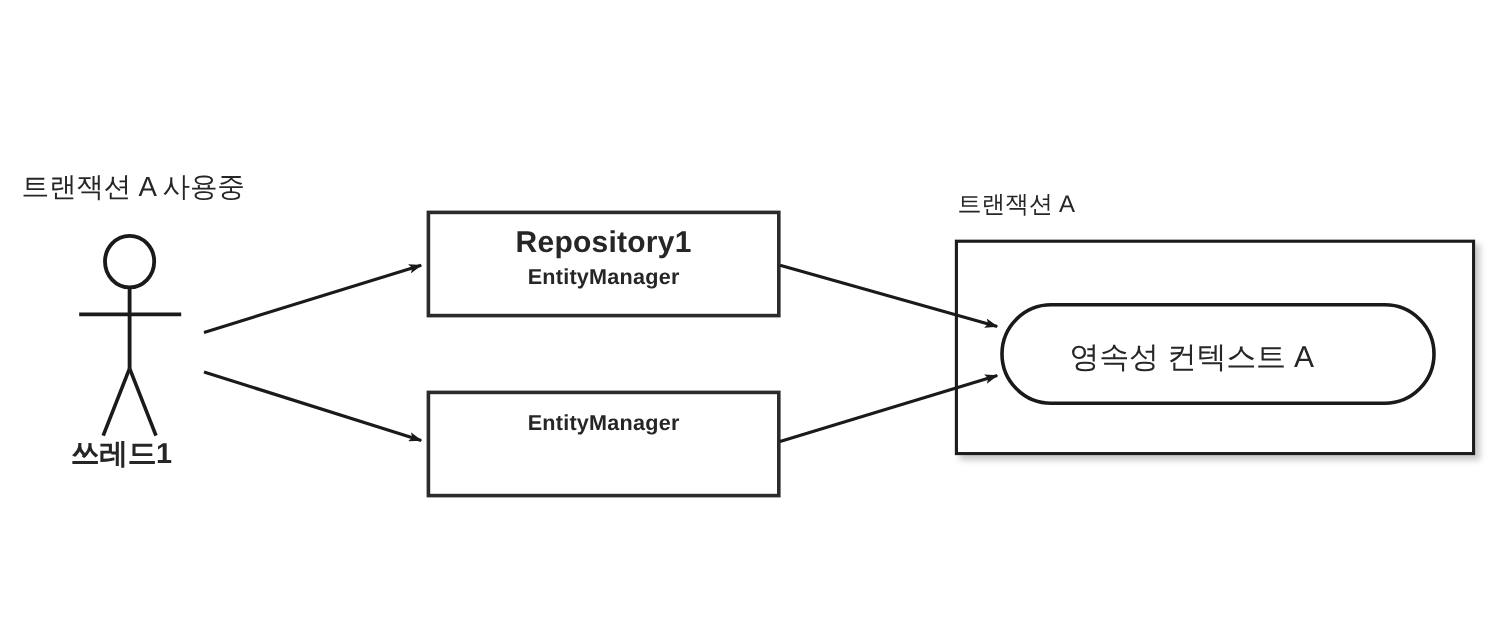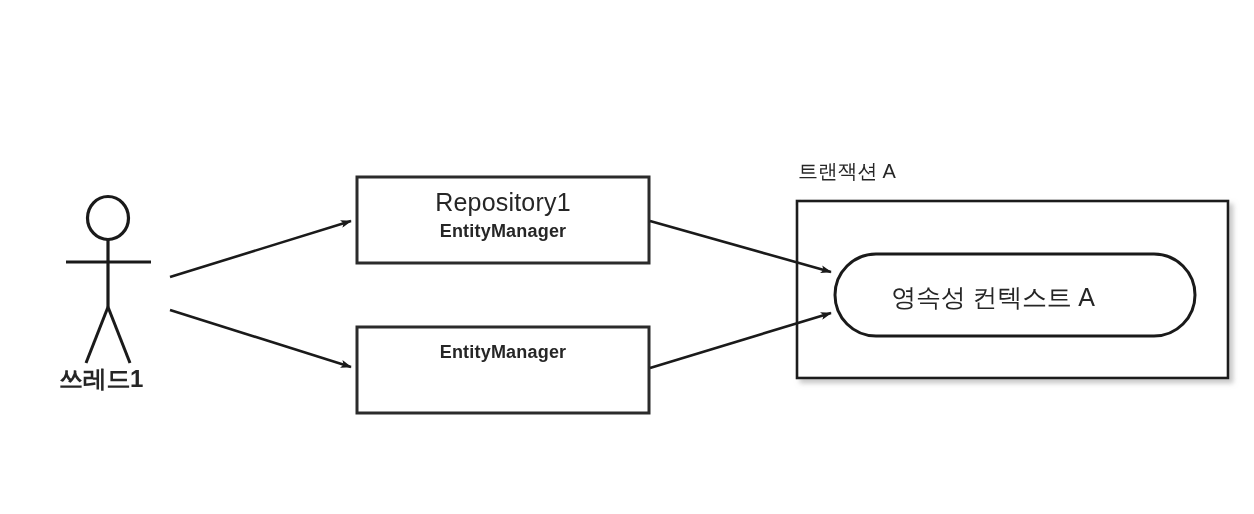--- a/index.html
+++ b/index.html
@@ -50,21 +50,21 @@
     letter-spacing: -0.2px;
   }
   .boxtext {
     position: absolute;
     width: 292px;
     text-align: center;
     color: #262626;
   }
   .boxtext .line1 {
     font-size: 25px;
-    font-weight: normal;
+    font-weight: bold;
     letter-spacing: 0.2px;
   }
   .boxtext .line2 {
     font-size: 18px;
     font-weight: bold;
     letter-spacing: 0.2px;
     margin-top: 4px;
   }
   .box1-text { left: 357px; top: 188px; }
   .box2-text { left: 357px; top: 338px; }
@@ -124,20 +124,21 @@
       <line x1="170" y1="310" x2="351" y2="367" stroke="#1a1a1a" stroke-width="2.6" marker-end="url(#arrowhead)"></line>
     </g>
     <g>
       <line x1="650" y1="221" x2="831" y2="272" stroke="#1a1a1a" stroke-width="2.6" marker-end="url(#arrowhead)"></line>
     </g>
     <g>
       <line x1="650" y1="368" x2="831" y2="313" stroke="#1a1a1a" stroke-width="2.6" marker-end="url(#arrowhead)"></line>
     </g>
   </svg>
 
+  <div class="lbl lbl-actor-top">트랜잭션 A 사용중</div>
 
   <div class="lbl lbl-actor-name">쓰레드1</div>
 
   <div class="lbl lbl-tx">트랜잭션 A</div>
 
   <div class="boxtext box1-text">
     <div class="line1">Repository1</div>
     <div class="line2">EntityManager</div>
   </div>
 

